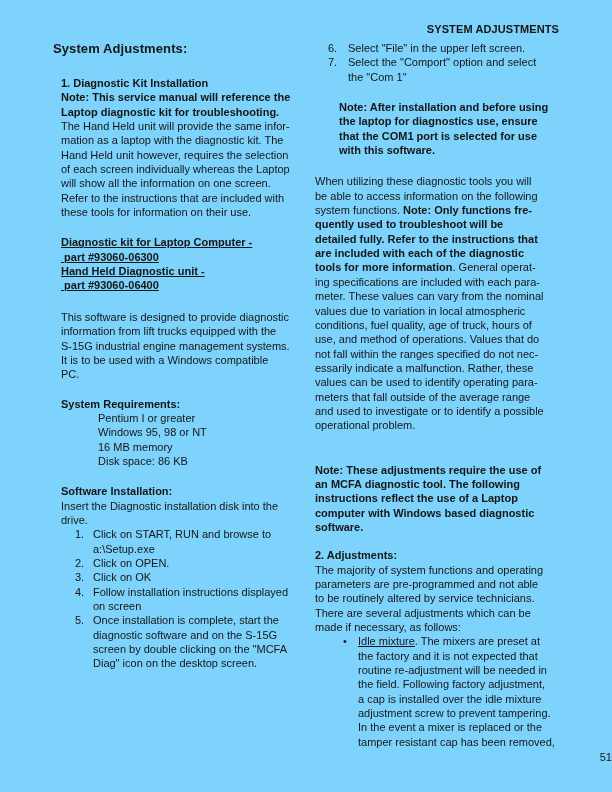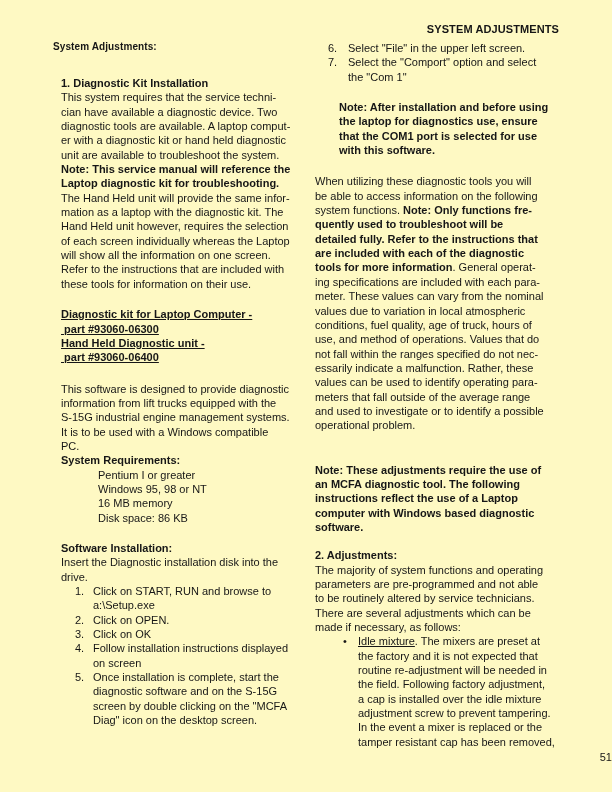--- a/index.html
+++ b/index.html
@@ -7,56 +7,56 @@
     padding: 0;
     width: 612px;
     height: 792px;
     background: #ffffff;
     overflow: hidden;
   }
   .page {
     position: relative;
     width: 612px;
     height: 792px;
-    background: #fef9c3;
+    background: #7dd3fc;
     font-family: "Liberation Sans", sans-serif;
     color: #161616;
   }
   .header {
     position: absolute;
     top: 23px;
     right: 53px;
     font-size: 11px;
     font-weight: bold;
     letter-spacing: 0.1px;
   }
   .title {
     position: absolute;
     top: 41px;
     left: 53px;
-    font-size: 10px;
+    font-size: 13px;
     font-weight: bold;
     letter-spacing: 0.1px;
     text-align: center;
   }
   .col {
     position: absolute;
     font-size: 11px;
     line-height: 14.35px;
   }
   .col.left  { left: 61px;  top: 76px; width: 264px; }
   .col.right { left: 315px; top: 41px; width: 256px; }
   .txt { white-space: pre-line; }
   .bold { font-weight: bold; }
   .u { text-decoration: underline; }
 
   
   .parts   { margin-top: 16px; text-decoration: underline; }
   .p2-left { margin-top: 17px; }
-  .req-h   { }
+  .req-h   { margin-top: 15px; }
   .req-lines { padding-left: 37px; }
   .sw-h    { margin-top: 16px; }
   .steps-left  { padding-left: 14px; }
   .steps-left .num  { width: 18px; flex: none; }
 
   
   .steps-right { padding-left: 13px; }
   .steps-right .num { width: 20px; flex: none; }
   .note1 { margin-top: 16px; margin-left: 24px; }
   .p1-right { margin-top: 17px; }
@@ -83,26 +83,21 @@
 
 <div class="page">
 
   <div class="header">SYSTEM ADJUSTMENTS</div>
   <div class="title">System Adjustments:</div>
 
   <div class="col left">
 
     <div class="bold">1. Diagnostic Kit Installation</div>
 
-    <div class="txt"><span>This system requires that the service techni-
-cian have available a diagnostic device. Two
-diagnostic tools are available. A laptop comput-
-er with a diagnostic kit or hand held diagnostic
-unit are available to troubleshoot the system.
-</span><span class="bold">Note: This service manual will reference the
+    <div class="txt"><span class="bold">Note: This service manual will reference the
 Laptop diagnostic kit for troubleshooting.</span><span>
 The Hand Held unit will provide the same infor-
 mation as a laptop with the diagnostic kit. The
 Hand Held unit however, requires the selection
 of each screen individually whereas the Laptop
 will show all the information on one screen.
 Refer to the instructions that are included with
 these tools for information on their use.</span></div>
 
     <div class="txt bold parts">Diagnostic kit for Laptop Computer -

